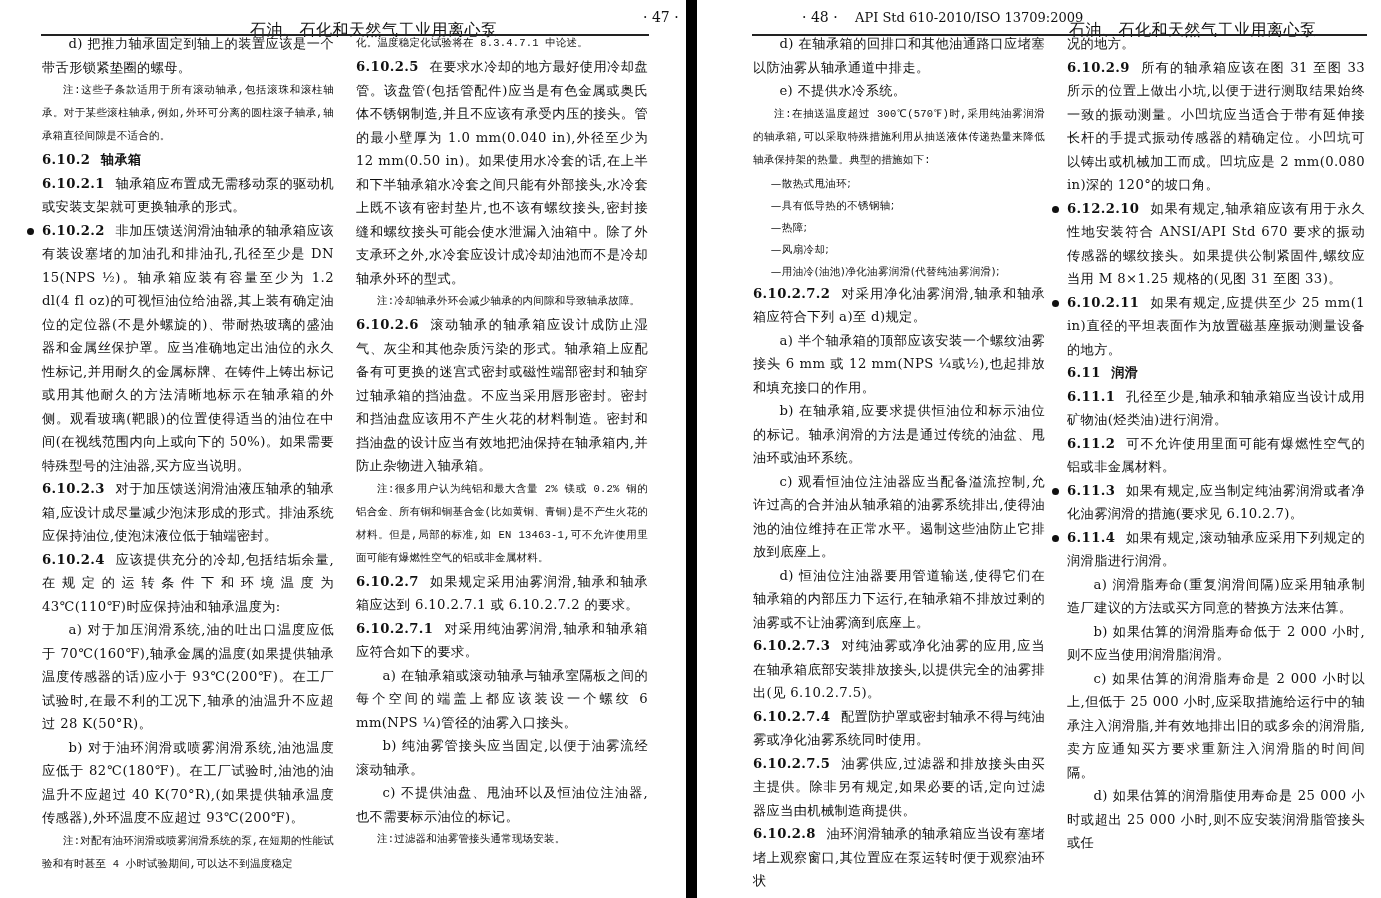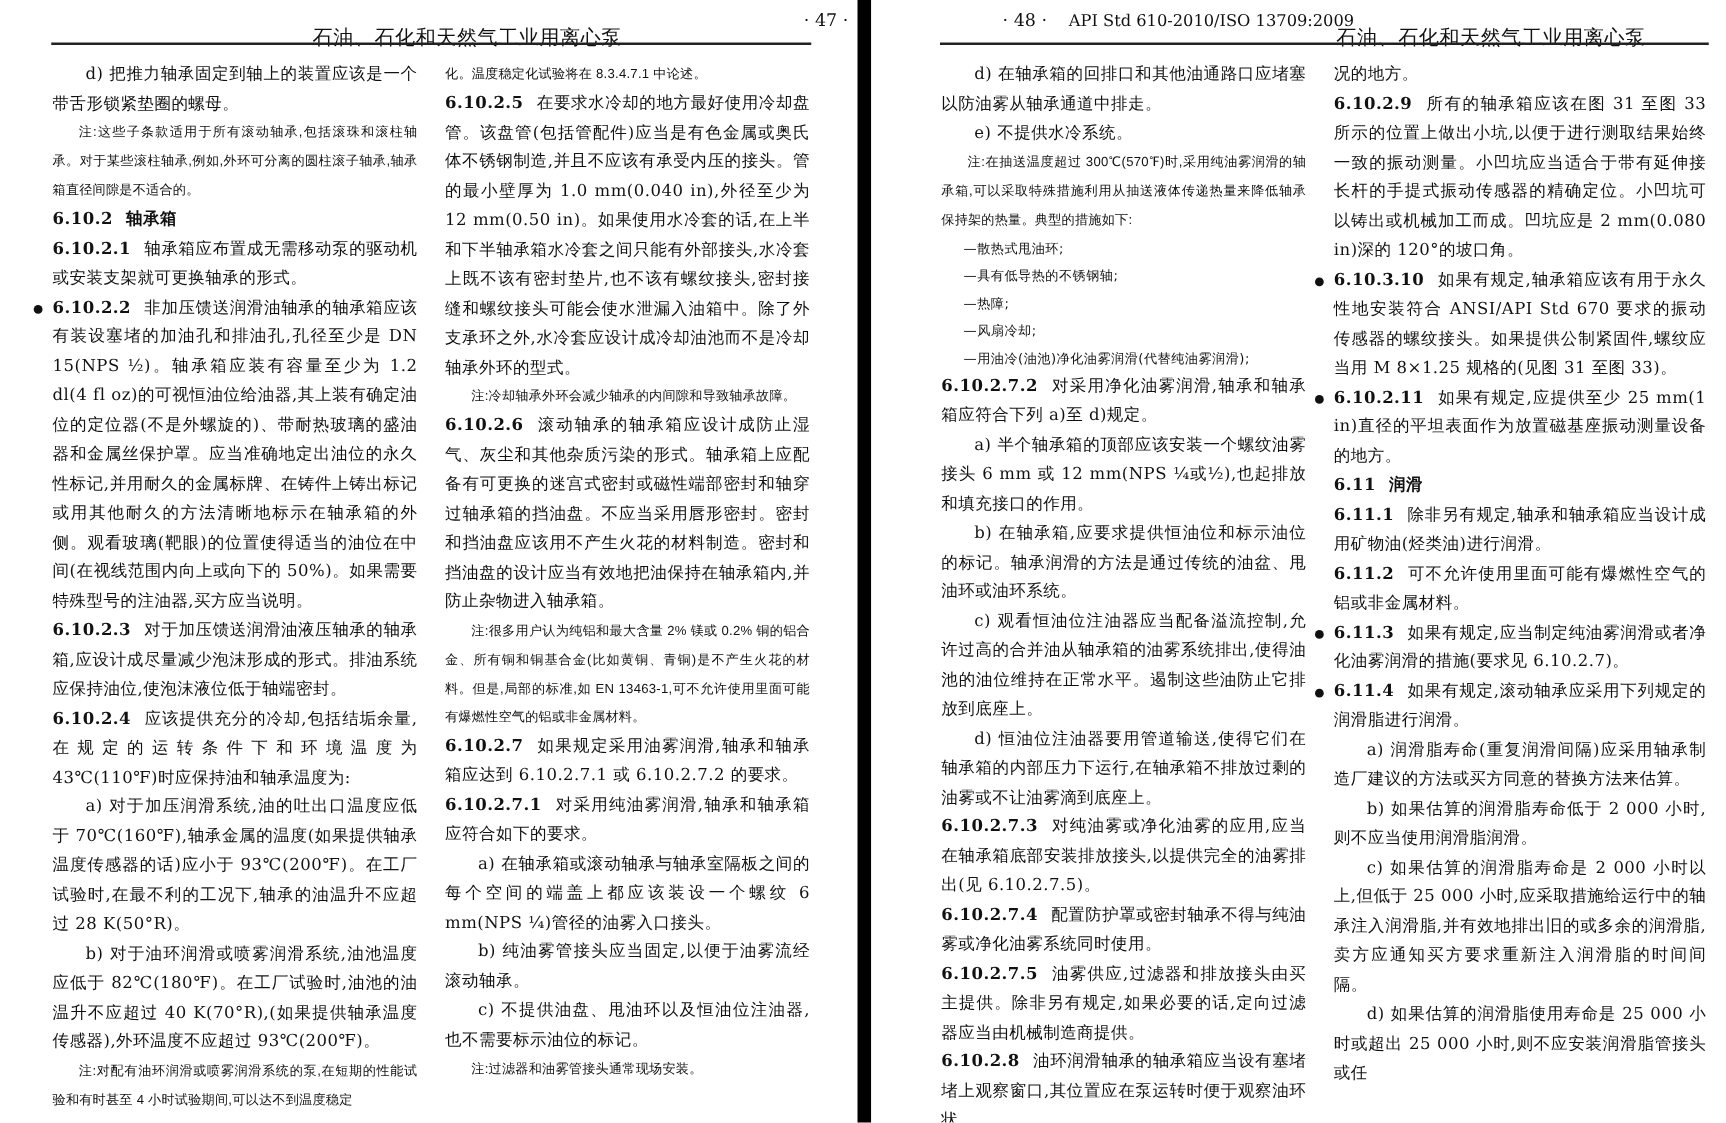--- a/index.html
+++ b/index.html
@@ -14,29 +14,29 @@
   .gutter { position:absolute; left:686px; top:0; width:11px; height:898px; background:#000; }
 
   .header { position:absolute; top:0; height:36px; left:0; right:0; }
   .header .rule { position:absolute; top:34px; height:2px; background:#222; }
   .left .header .rule { left:41px; width:608px; }
   .right .header .rule { left:55px; width:615px; }
   .header .title { position:absolute; top:20px; font-family:"DejaVu Sans","Liberation Sans",sans-serif; font-size:16px; letter-spacing:0.5px; }
   .header .pno { position:absolute; top:9px; font-size:14px;margin-left:43px; }
   .header .std { position:absolute; top:10px; font-size:13px; }
 
-  .col { position:absolute; top:48px; }
+  .col { position:absolute; top:32px; }
   .left .col1 { left:42px; width:292px; }
   .left .col2 { left:356px; width:292px; }
   .right .col1 { left:56px; width:292px; }
   .right .col2 { left:370px; width:298px; }
 
   .p { font-size:13.2px; line-height:23.5px; letter-spacing:0.4px; text-align:justify; position:relative; margin:0; }
   .p.ind { text-indent:2em; }
-  .p.note { font-size:10.5px; line-height:23px; font-family:Liberation Sans, sans-serif; letter-spacing:0.2px; }
+  .p.note { font-size:10.5px; line-height:23px; font-family:Liberation Mono, monospace; letter-spacing:0.2px; }
   .p.note.ind { text-indent:2em; }
   .p.li { font-size:10.5px; line-height:22px; font-family:"DejaVu Sans","Liberation Sans",sans-serif; padding-left:1.7em; }
   .num { font-weight:bold; margin-right:0.8em; }
   .h { font-weight:bold; }
   .bullet { position:absolute; left:-15px; top:9px; width:7px; height:7px; border-radius:50%; background:#111; }
 </style>
 </head>
 <body>
 
 <div class="page left">
@@ -96,24 +96,24 @@
       <p class="p ind">c) 观看恒油位注油器应当配备溢流控制,允许过高的合并油从轴承箱的油雾系统排出,使得油池的油位维持在正常水平。遏制这些油防止它排放到底座上。</p>
       <p class="p ind">d) 恒油位注油器要用管道输送,使得它们在轴承箱的内部压力下运行,在轴承箱不排放过剩的油雾或不让油雾滴到底座上。</p>
       <p class="p"><span class="num">6.10.2.7.3</span><span>对纯油雾或净化油雾的应用,应当在轴承箱底部安装排放接头,以提供完全的油雾排出(见 6.10.2.7.5)。</span></p>
       <p class="p"><span class="num">6.10.2.7.4</span><span>配置防护罩或密封轴承不得与纯油雾或净化油雾系统同时使用。</span></p>
       <p class="p"><span class="num">6.10.2.7.5</span><span>油雾供应,过滤器和排放接头由买主提供。除非另有规定,如果必要的话,定向过滤器应当由机械制造商提供。</span></p>
       <p class="p"><span class="num">6.10.2.8</span><span>油环润滑轴承的轴承箱应当设有塞堵堵上观察窗口,其位置应在泵运转时便于观察油环状</span></p>
     </div>
   <div class="col col2">
       <p class="p">况的地方。</p>
       <p class="p"><span class="num">6.10.2.9</span><span>所有的轴承箱应该在图 31 至图 33 所示的位置上做出小坑,以便于进行测取结果始终一致的振动测量。小凹坑应当适合于带有延伸接长杆的手提式振动传感器的精确定位。小凹坑可以铸出或机械加工而成。凹坑应是 2 mm(0.080 in)深的 120°的坡口角。</span></p>
-      <p class="p"><span class="bullet"></span><span class="num">6.10.3.10</span><span>如果有规定,轴承箱应该有用于永久性地安装符合 ANSI/API Std 670 要求的振动传感器的螺纹接头。如果提供公制紧固件,螺纹应当用 M 8×1.25 规格的(见图 31 至图 33)。</span></p>
+      <p class="p"><span class="bullet"></span><span class="num">6.12.2.10</span><span>如果有规定,轴承箱应该有用于永久性地安装符合 ANSI/API Std 670 要求的振动传感器的螺纹接头。如果提供公制紧固件,螺纹应当用 M 8×1.25 规格的(见图 31 至图 33)。</span></p>
       <p class="p"><span class="bullet"></span><span class="num">6.10.2.11</span><span>如果有规定,应提供至少 25 mm(1 in)直径的平坦表面作为放置磁基座振动测量设备的地方。</span></p>
       <p class="p h"><span class="num">6.11</span><span>润滑</span></p>
-      <p class="p"><span class="num">6.11.1</span><span>除非另有规定,轴承和轴承箱应当设计成用矿物油(烃类油)进行润滑。</span></p>
+      <p class="p"><span class="num">6.11.1</span><span>孔径至少是,轴承和轴承箱应当设计成用矿物油(烃类油)进行润滑。</span></p>
       <p class="p"><span class="num">6.11.2</span><span>可不允许使用里面可能有爆燃性空气的铝或非金属材料。</span></p>
       <p class="p"><span class="bullet"></span><span class="num">6.11.3</span><span>如果有规定,应当制定纯油雾润滑或者净化油雾润滑的措施(要求见 6.10.2.7)。</span></p>
       <p class="p"><span class="bullet"></span><span class="num">6.11.4</span><span>如果有规定,滚动轴承应采用下列规定的润滑脂进行润滑。</span></p>
       <p class="p ind">a) 润滑脂寿命(重复润滑间隔)应采用轴承制造厂建议的方法或买方同意的替换方法来估算。</p>
       <p class="p ind">b) 如果估算的润滑脂寿命低于 2 000 小时,则不应当使用润滑脂润滑。</p>
       <p class="p ind">c) 如果估算的润滑脂寿命是 2 000 小时以上,但低于 25 000 小时,应采取措施给运行中的轴承注入润滑脂,并有效地排出旧的或多余的润滑脂,卖方应通知买方要求重新注入润滑脂的时间间隔。</p>
       <p class="p ind">d) 如果估算的润滑脂使用寿命是 25 000 小时或超出 25 000 小时,则不应安装润滑脂管接头或任</p>
     </div>
 </div>
 

